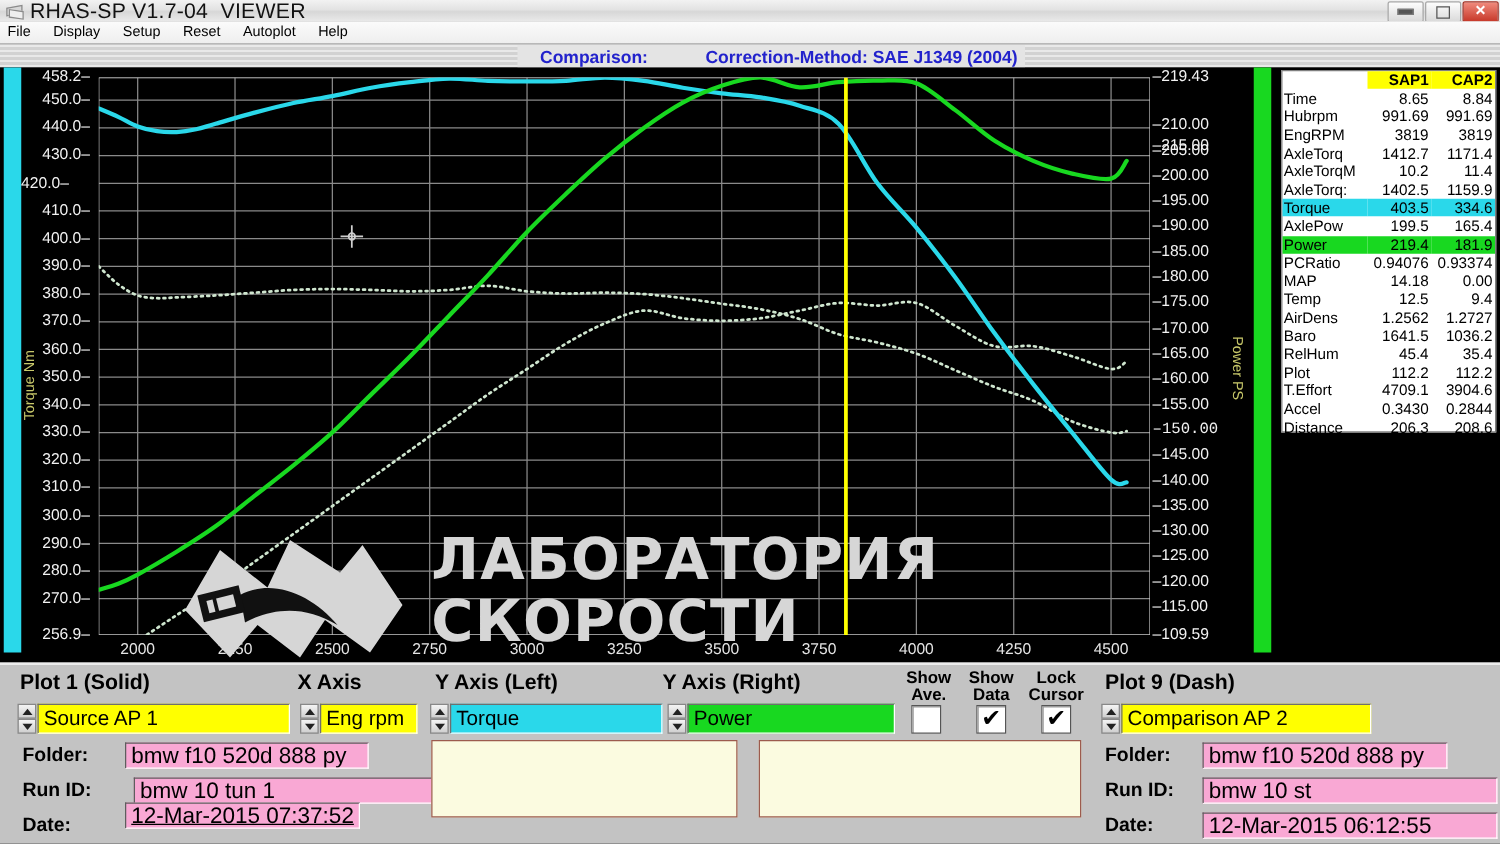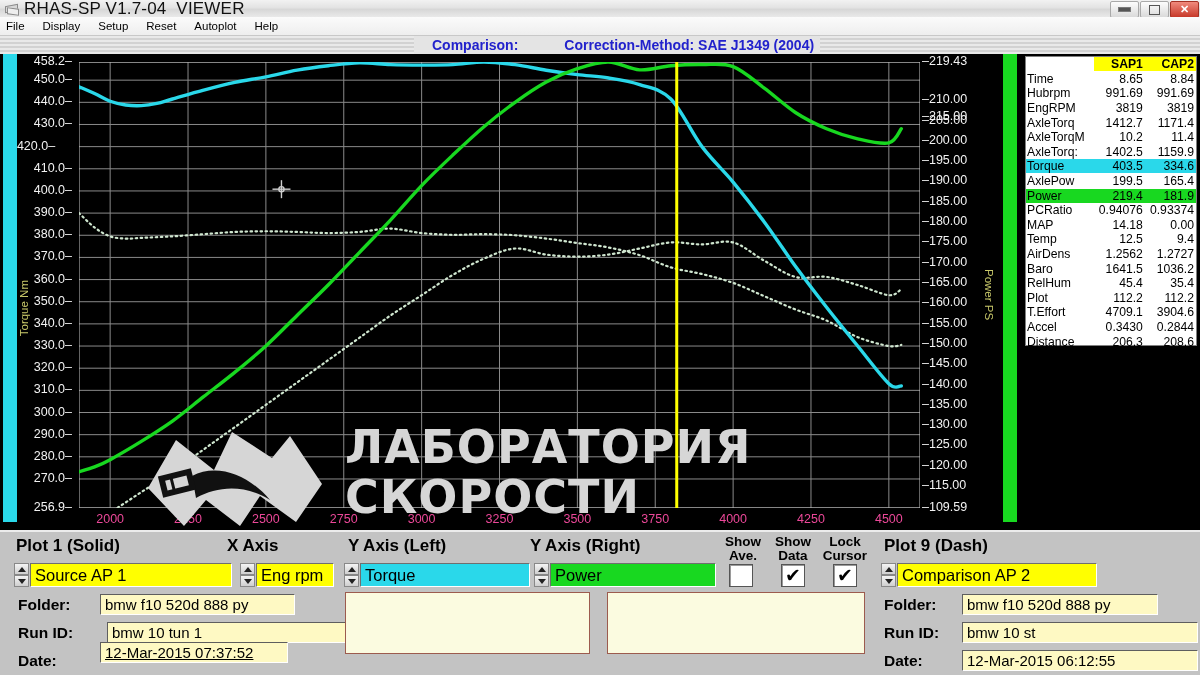--- a/index.html
+++ b/index.html
@@ -46,21 +46,21 @@
   .leftbar{position:absolute;left:3px;top:0;width:14px;height:468px;background:#2ad8ea;}
   .rightbar{position:absolute;left:1003px;top:0;width:14px;height:468px;background:#18d820;}
   .axis-title{position:absolute;font-size:11.5px;color:#c8c86a;font-family:"Liberation Sans",sans-serif;
      writing-mode:vertical-rl;}
   .axis-title.left{left:18px;top:226px;transform:rotate(180deg);}
   .axis-title.right{left:983px;top:215px;}
 
   .ticklab{position:absolute;font-size:12.5px;color:#f2f2f2;text-align:right;white-space:nowrap;
      font-family:"Liberation Sans",sans-serif;}
   .ticklab.r{text-align:left;}
-  .xticklab{position:absolute;font-size:12.5px;color:#ec4899;text-align:center;white-space:nowrap;
+  .xticklab{position:absolute;font-size:12.5px;color:#e5e5e5;text-align:center;white-space:nowrap;
      font-family:"Liberation Sans",sans-serif;}
 
   .graph{position:absolute;left:79px;top:8px;width:841px;height:446px;}
   .graph svg{display:block;}
 
   
   .wm{position:absolute;left:140px;top:366px;width:540px;height:120px;pointer-events:none;}
   .wm-text{position:absolute;left:205px;top:2px;color:#d6d6d6;font-size:46px;font-weight:bold;
      letter-spacing:1px;line-height:50px;font-family:"DejaVu Sans",sans-serif;}
   .wm-logo{position:absolute;left:0px;top:6px;width:190px;height:105px;}
@@ -97,23 +97,23 @@
      border-top:1px solid #6f6f6f;border-left:1px solid #6f6f6f;
      border-right:1px solid #fff;border-bottom:1px solid #fff;overflow:hidden;white-space:nowrap;}
   .field.yellow{background:#ffff00;}
   .field.cyan{background:#2ad8ea;}
   .field.green{background:#18d820;}
 
   .chk{position:absolute;width:24px;height:23px;background:#fff;border:1px solid #555;
      box-shadow:inset 1px 1px 0 #9a9a9a;display:flex;align-items:center;justify-content:center;box-sizing:border-box;}
   .chk .mark{font-size:19px;line-height:19px;color:#000;font-family:"DejaVu Sans",sans-serif;}
 
-  .tfield{position:absolute;height:21px;background:#fef9c3;box-sizing:border-box;
+  .tfield{position:absolute;height:21px;background:#f9a8d4;box-sizing:border-box;
      border-top:1px solid #5e5e5e;border-left:1px solid #5e5e5e;border-right:1px solid #fff;border-bottom:1px solid #fff;
-     display:flex;align-items:center;padding-left:4px;font-size:15px;color:#000;
+     display:flex;align-items:center;padding-left:4px;font-size:18px;color:#000;
      font-family:"Liberation Sans",sans-serif;overflow:hidden;white-space:nowrap;text-align:center;}
   .notebox{position:absolute;background:#fbfbe0;border:1px solid #9c5b4e;box-sizing:border-box;}
   .flabel{position:absolute;font-size:15.5px;font-weight:bold;color:#000;font-family:"Liberation Sans",sans-serif;white-space:nowrap;}
 </style>
 </head>
 <body>
 
 <div id="app">
 
   <div class="desktop"></div>
@@ -191,21 +191,21 @@
         <div class="ticklab r" style="left: 922px; width: 75px; top: 78.8946px;">–200.00</div>
         <div class="ticklab r" style="left: 922px; width: 75px; top: 99.1968px;">–195.00</div>
         <div class="ticklab r" style="left: 922px; width: 75px; top: 119.499px;">–190.00</div>
         <div class="ticklab r" style="left: 922px; width: 75px; top: 139.801px;">–185.00</div>
         <div class="ticklab r" style="left: 922px; width: 75px; top: 160.104px;">–180.00</div>
         <div class="ticklab r" style="left: 922px; width: 75px; top: 180.406px;">–175.00</div>
         <div class="ticklab r" style="left: 922px; width: 75px; top: 200.708px;">–170.00</div>
         <div class="ticklab r" style="left: 922px; width: 75px; top: 221.01px;">–165.00</div>
         <div class="ticklab r" style="left: 922px; width: 75px; top: 241.313px;">–160.00</div>
         <div class="ticklab r" style="left: 922px; width: 75px; top: 261.615px;">–155.00</div>
-        <div class="ticklab r" style="left: 922px; width: 75px; top: 281.917px;">–150.00</div>
+        <div class="ticklab r" style="left: 922px; width: 75px; top: 281.917px; font-family: Liberation Mono, monospace;">–150.00</div>
         <div class="ticklab r" style="left: 922px; width: 75px; top: 302.219px;">–145.00</div>
         <div class="ticklab r" style="left: 922px; width: 75px; top: 322.522px;">–140.00</div>
         <div class="ticklab r" style="left: 922px; width: 75px; top: 342.824px;">–135.00</div>
         <div class="ticklab r" style="left: 922px; width: 75px; top: 363.126px;">–130.00</div>
         <div class="ticklab r" style="left: 922px; width: 75px; top: 383.428px;">–125.00</div>
         <div class="ticklab r" style="left: 922px; width: 75px; top: 403.731px;">–120.00</div>
         <div class="ticklab r" style="left: 922px; width: 75px; top: 424.033px;">–115.00</div>
         <div class="ticklab r" style="left: 922px; width: 75px; top: 446px;">–109.59</div>
       </div>
     <div id="xlabels">
@@ -387,21 +387,21 @@
           <div class="dname">Distance</div>
           <div class="dv">206.3</div>
           <div class="dv">208.6</div>
         </div>
       </div>
   </div>
 
   <div class="bottom">
 
     <div class="blabel" style="left:16px;top:4px;">Plot 1 (Solid)</div>
-    <div class="blabel" style="left:227px;top:4px;">X Axis</div>
+    <div class="blabel" style="left:238px;top:4px;">X Axis</div>
     <div class="blabel" style="left:348px;top:4px;">Y Axis (Left)</div>
     <div class="blabel" style="left:530px;top:4px;">Y Axis (Right)</div>
     <div class="blabel sm" style="left:718px;top:3px;width:50px;">Show</div>
     <div class="blabel sm" style="left:718px;top:17px;width:50px;">Ave.</div>
     <div class="blabel sm" style="left:768px;top:3px;width:50px;">Show</div>
     <div class="blabel sm" style="left:768px;top:17px;width:50px;">Data</div>
     <div class="blabel sm" style="left:818px;top:3px;width:54px;">Lock</div>
     <div class="blabel sm" style="left:818px;top:17px;width:54px;">Cursor</div>
     <div class="blabel" style="left:884px;top:4px;">Plot 9 (Dash)</div>
 

